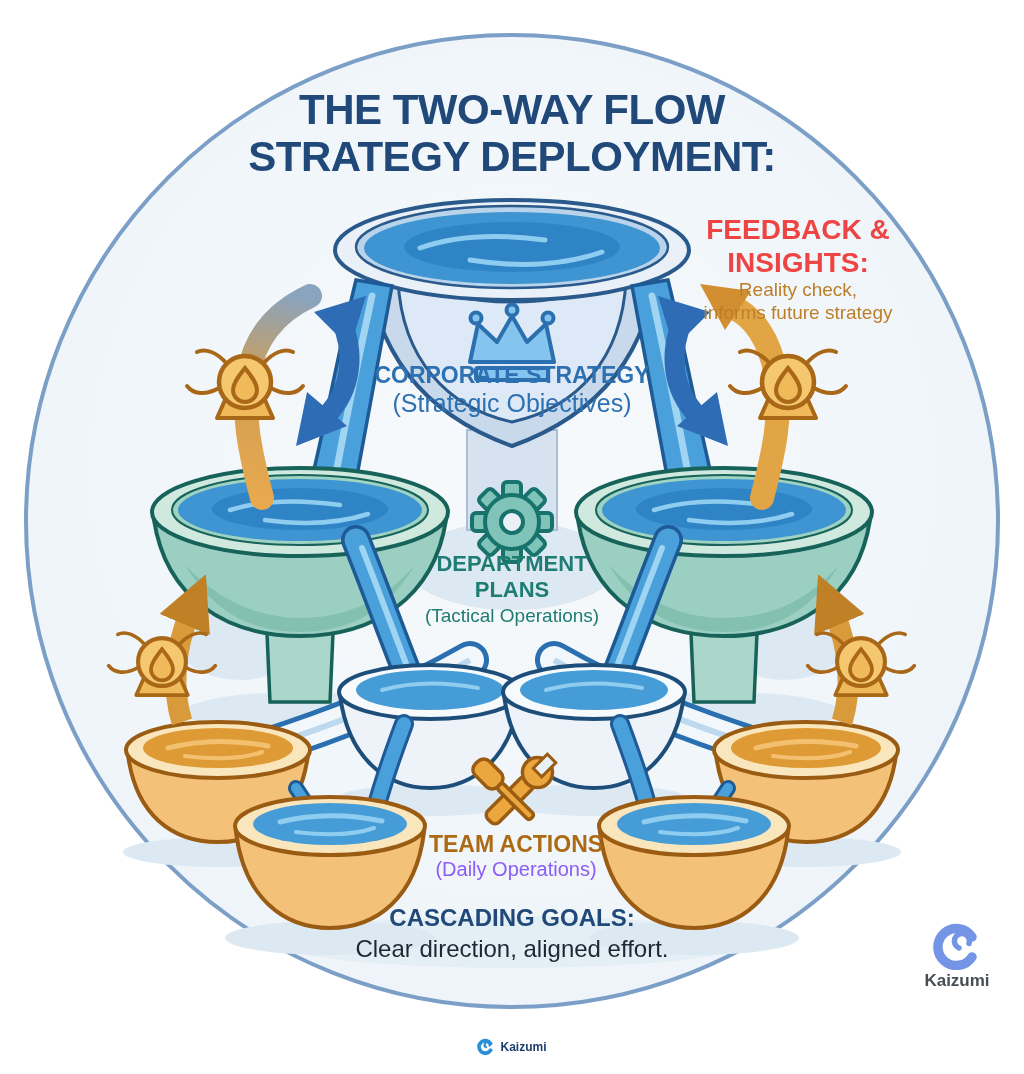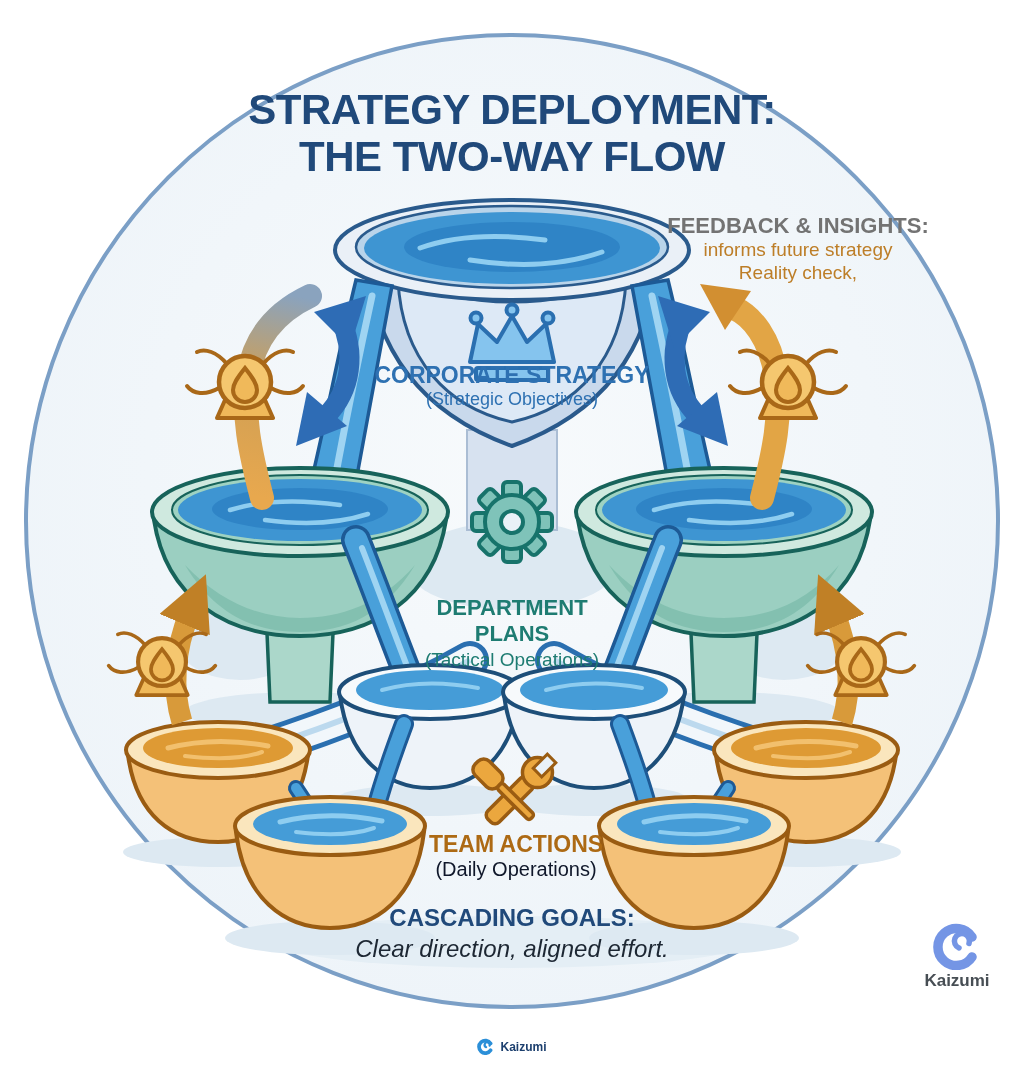--- a/index.html
+++ b/index.html
@@ -3,35 +3,35 @@
 <meta charset="utf-8">
 <style>
   html,body{margin:0;padding:0;background:#ffffff;}
   .stage{position:relative;width:1024px;height:1074px;overflow:hidden;
          font-family:"Liberation Sans", sans-serif;background:#ffffff;}
   .stage svg.art{position:absolute;left:0;top:0;}
   .txt{position:absolute;text-align:center;line-height:1.18;}
   .title{left:182px;top:86px;width:660px;font-size:42px;font-weight:800;
          color:#20497a;letter-spacing:-0.5px;line-height:1.12;}
   .feedback{left:648px;top:213px;width:300px;}
-  .fb-head{font-size:22px;font-weight:800;color:#737373;}
+  .fb-head{font-size:28px;font-weight:800;color:#ef4444;}
   .fb-line{font-size:19px;font-weight:500;color:#bd7e28;line-height:1.2;}
   .level .lvl-label{font-weight:800;}
   .corporate{left:352px;top:362px;width:320px;color:#2e71b2;}
   .corporate .lvl-label{font-size:23px;}
-  .corporate .lvl-sub{font-size:18px;font-weight:500;}
-  .department{left:352px;top:551px;width:320px;color:#1e7c72;margin-top:44px;}
+  .corporate .lvl-sub{font-size:25px;font-weight:500;}
+  .department{left:352px;top:551px;width:320px;color:#1e7c72;}
   .department .lvl-label{font-size:22px;width:170px;margin:0 auto;}
   .department .lvl-sub{font-size:19px;font-weight:500;margin-top:2px;}
   .team{left:366px;top:831px;width:300px;}
   .team .lvl-label{font-size:23px;color:#ad6a14;}
-  .team .lvl-sub{font-size:20px;font-weight:500;color:#0f172a;}
+  .team .lvl-sub{font-size:20px;font-weight:500;color:#8b5cf6;}
   .cascading{left:262px;top:904px;width:500px;}
   .casc-head{font-size:24px;font-weight:800;color:#20497a;text-align:center;}
-  .casc-line{font-size:24px;font-weight:500;color:#1d2733;margin-top:3px;font-style:italic;}
+  .casc-line{font-size:24px;font-weight:500;color:#1d2733;margin-top:3px;}
   .corner-logo{left:897px;top:922px;width:120px;display:flex;flex-direction:column;
                align-items:center;position:absolute;}
   .corner-logo .logo-text{font-size:17px;font-weight:800;color:#474e54;margin-top:1px;}
   .bottom-logo{left:412px;top:1038px;width:200px;display:flex;align-items:center;
                justify-content:center;gap:6px;position:absolute;}
   .bottom-logo .logo-text{font-size:12px;font-weight:800;color:#1c3f6e;}
 </style>
 </head>
 <body>
 
@@ -270,28 +270,28 @@
       <rect x="-6" y="-56" width="12" height="20" fill="#e9f1f7" stroke="#9a5c12" stroke-width="3"></rect>
     </g>
     <g transform="rotate(-45)" fill="#eba73e" stroke="#9a5c12" stroke-width="3.5">
       <rect x="-10" y="-50" width="20" height="32" rx="8"></rect>
       <rect x="-4" y="-18" width="8" height="46" rx="3"></rect>
     </g>
   </g>
 </svg>
 
 <div class="txt title">
+  <div>THE TWO-WAY FLOW</div>
   <div>STRATEGY DEPLOYMENT:</div>
-  <div>THE TWO-WAY FLOW</div>
 </div>
 
 <div class="txt feedback">
   <div class="fb-head">FEEDBACK &amp; INSIGHTS:</div>
+  <div class="fb-line">Reality check,</div>
   <div class="fb-line">informs future strategy</div>
-  <div class="fb-line">Reality check,</div>
 </div>
 
 <div class="txt level corporate">
   <div class="lvl-label">CORPORATE STRATEGY</div>
   <div class="lvl-sub">(Strategic Objectives)</div>
 </div>
 
 <div class="txt level department">
   <div class="lvl-label">DEPARTMENT PLANS</div>
   <div class="lvl-sub">(Tactical Operations)</div>

